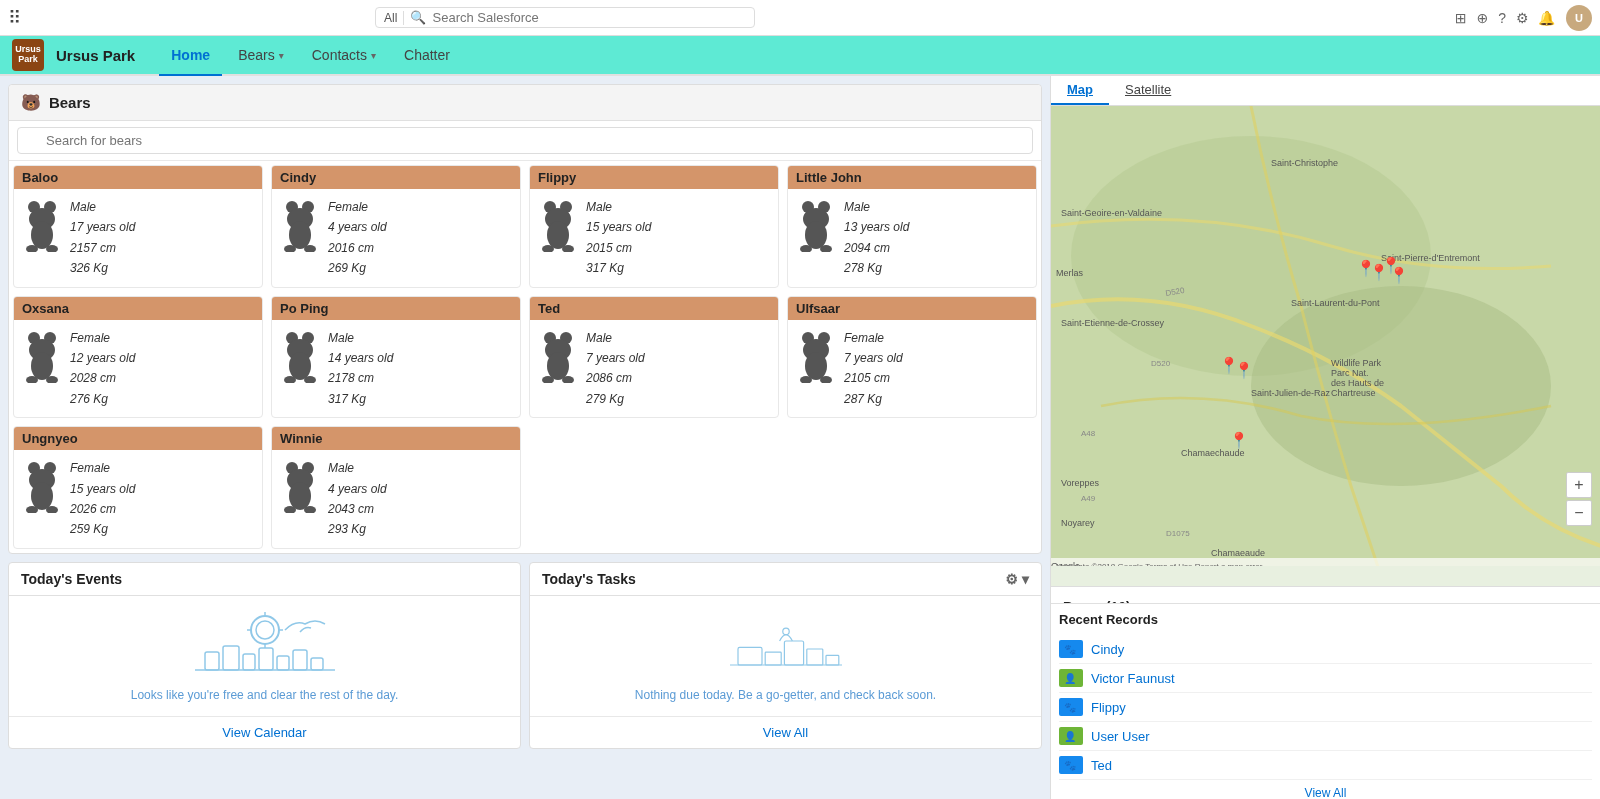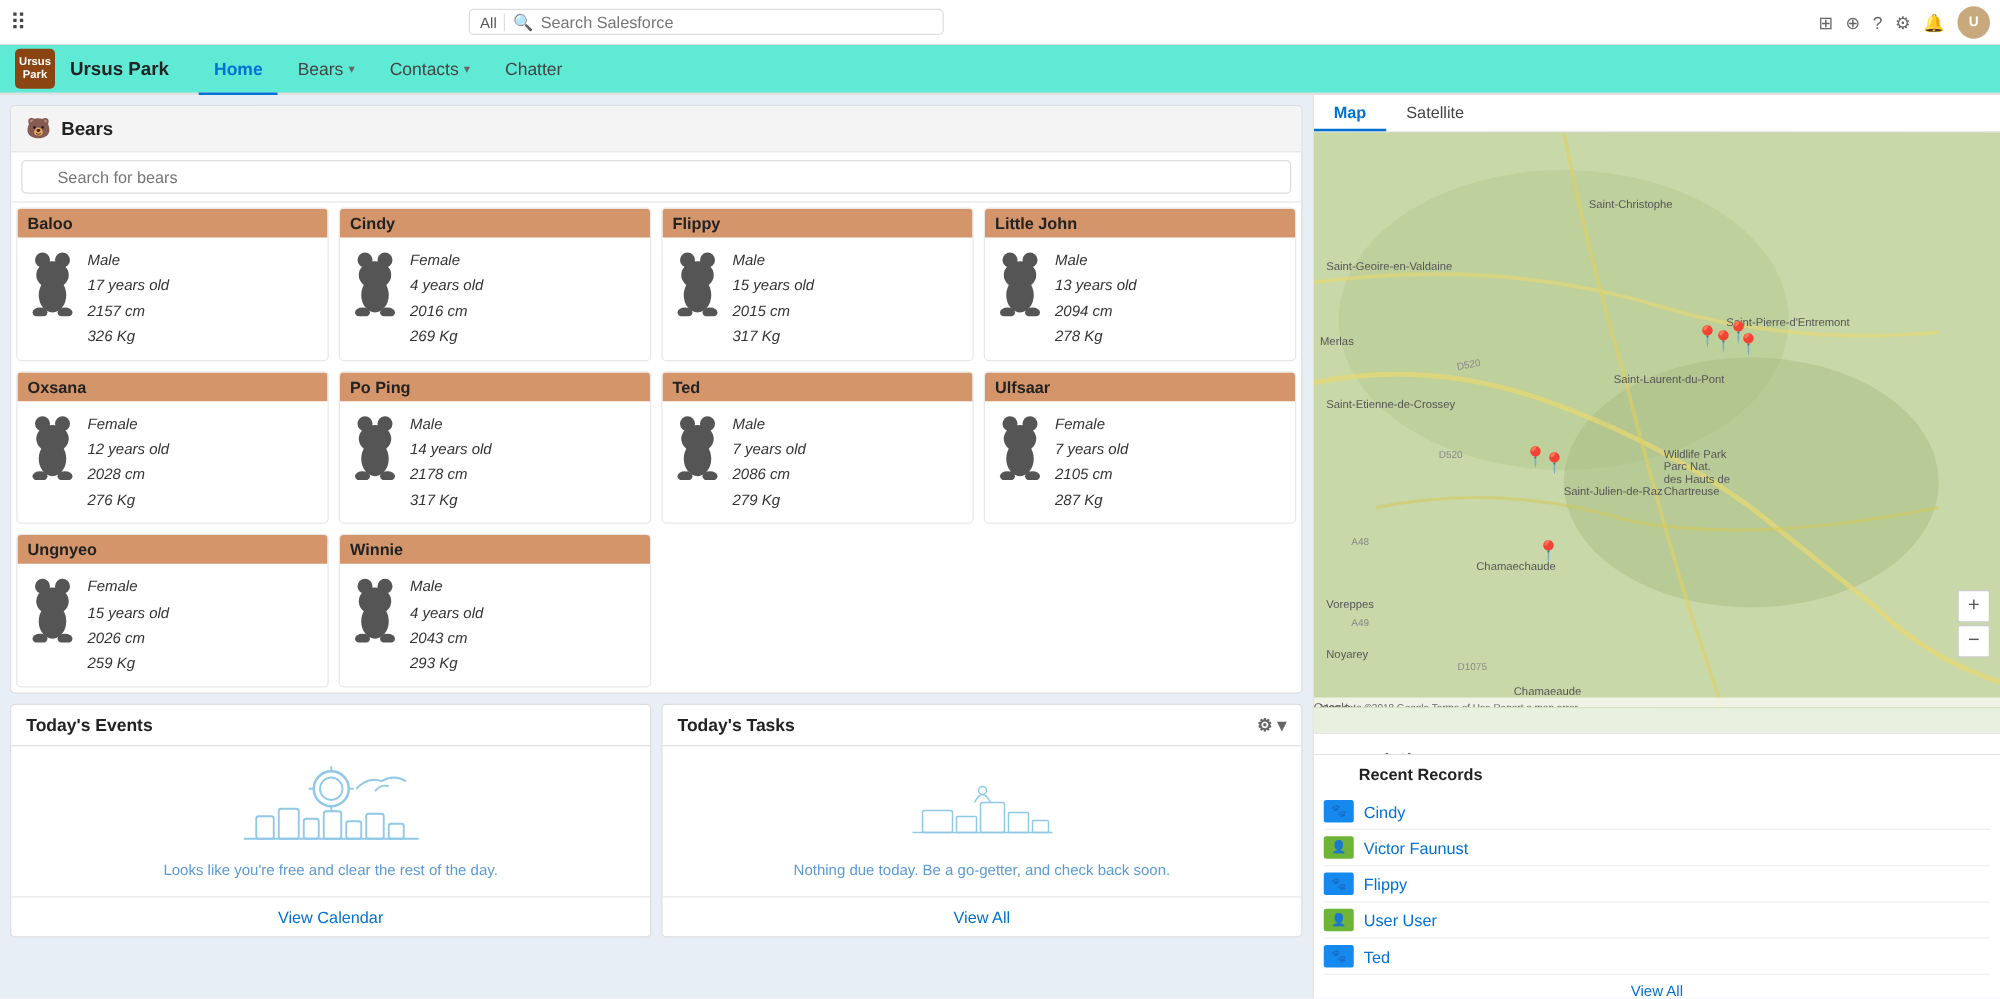--- a/index.html
+++ b/index.html
@@ -62,30 +62,30 @@
     .bottom-panel-empty { color: #5b9bd5; font-size: 12px; text-align: center; margin-top: 8px; }
     .bottom-panel-link { color: #0070d2; font-size: 13px; padding: 8px; text-align: center; cursor: pointer; border-top: 1px solid #e8e8e8; display: block; }
     .empty-illustration { width: 160px; height: 70px; }
 
     
     .right-panel { flex: 1; display: flex; flex-direction: column; background: #fff; border-left: 1px solid #ddd; overflow: hidden; }
 
     
     .map-section { position: relative; flex: 0 0 510px; background: #e8f0e0; overflow: hidden; }
     .map-tabs { display: flex; background: #fff; border-bottom: 1px solid #ddd; }
-    .map-tab { padding: 6px 16px; font-size: 13px; cursor: pointer; color: #444; border-bottom: 2px solid transparent; }
+    .map-tab { padding: 6px 16px; font-size: 13px; cursor: pointer; color: #444; border-bottom: 2px solid transparent; text-decoration: underline; }
     .map-tab.active { color: #0070d2; border-bottom: 2px solid #0070d2; font-weight: 600; }
     .map-container { width: 100%; height: 460px; background: #c8d8a0; position: relative; overflow: hidden; }
     .map-zoom { position: absolute; right: 8px; bottom: 40px; display: flex; flex-direction: column; gap: 2px; }
     .map-zoom-btn { width: 26px; height: 26px; background: #fff; border: 1px solid #ccc; border-radius: 2px; display: flex; align-items: center; justify-content: center; cursor: pointer; font-size: 16px; color: #555; }
     .bears-list-title { font-size: 14px; font-weight: 600; color: #222; padding: 4px 0 8px 0; }
 
     
     .recent-records { padding: 8px; border-top: 1px solid #e0e0e0; }
-    .recent-title { font-size: 13px; font-weight: 600; color: #222; margin-bottom: 8px; margin-left: 28px; }
+    .recent-title { font-size: 13px; font-weight: 600; color: #222; margin-bottom: 8px; }
     .recent-item { display: flex; align-items: center; gap: 8px; padding: 5px 0; border-bottom: 1px solid #f0f0f0; cursor: pointer; }
     .recent-icon { width: 24px; height: 18px; border-radius: 2px; flex-shrink: 0; display: flex; align-items: center; justify-content: center; }
     .recent-name { color: #0070d2; font-size: 13px; }
     .view-all { color: #0070d2; font-size: 12px; text-align: center; padding: 6px; cursor: pointer; display: block; }
 
     
     .map-bg {
       width: 100%; height: 100%;
       background: linear-gradient(135deg, #c8d8b0 0%, #b8cc98 30%, #d0e8c0 60%, #a8c890 80%, #b0d0a0 100%);
       position: relative;

